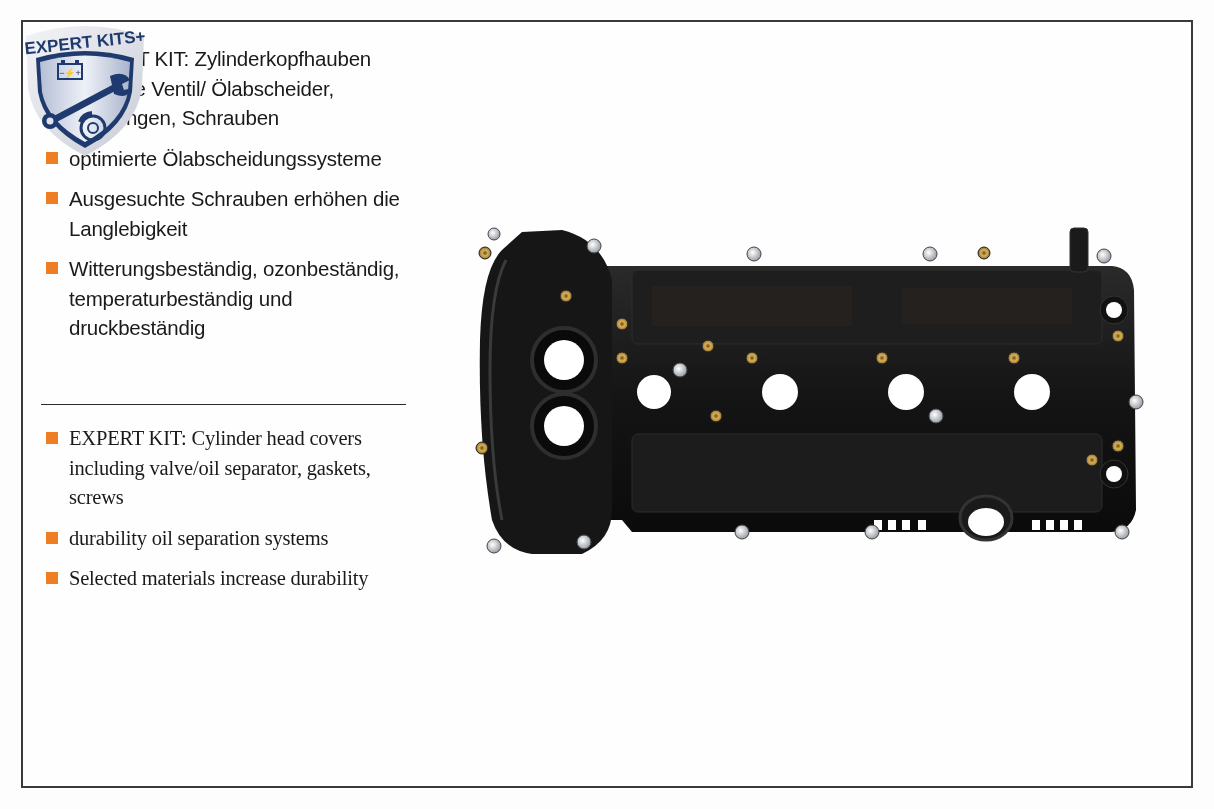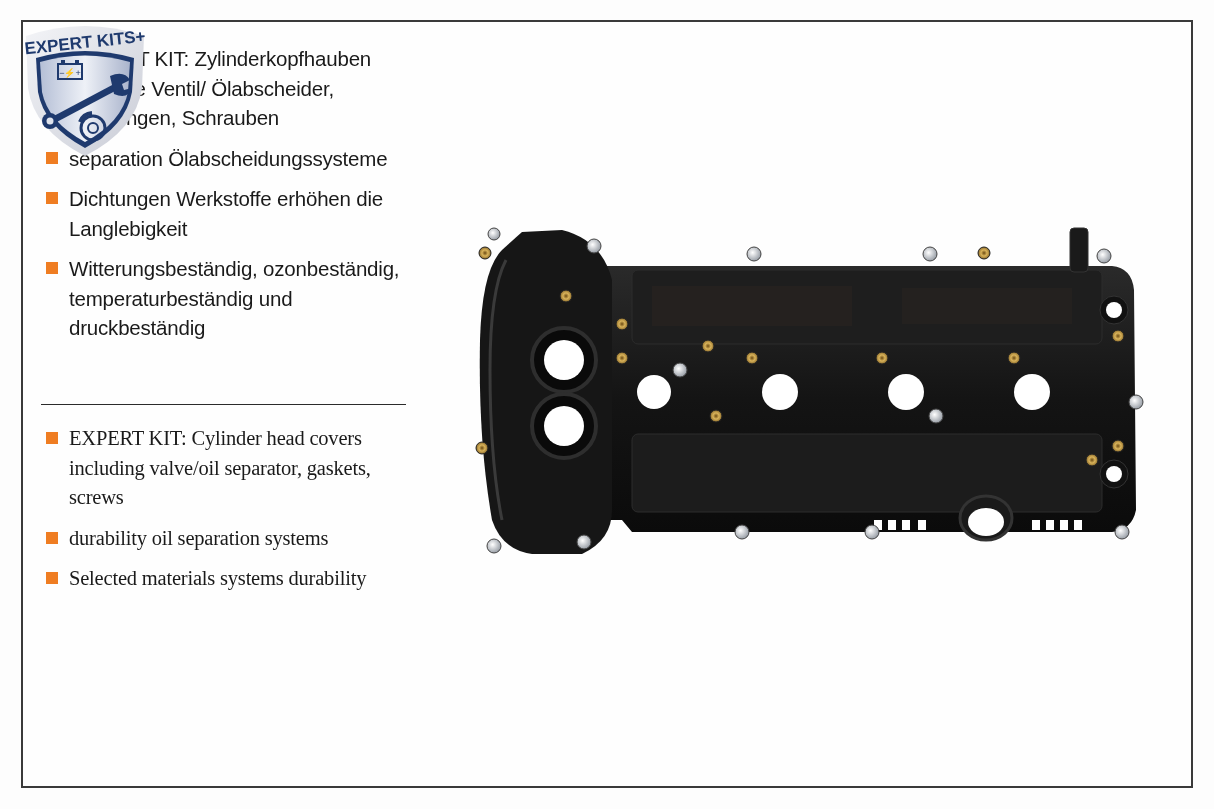--- a/index.html
+++ b/index.html
@@ -89,25 +89,25 @@
 <div class="frame"></div>
 
 <div class="text-col">
   <ul class="bullet-list">
     <li class="bullet">
       <span class="sq"></span>
       <span>EXPERT KIT: Zylinderkopfhauben inklusive Ventil/ Ölabscheider, Dichtungen, Schrauben</span>
     </li>
     <li class="bullet">
       <span class="sq"></span>
-      <span>separation Ölabscheidungssysteme</span>
-    </li>
-    <li class="bullet">
-      <span class="sq"></span>
-      <span>Dichtungen Werkstoffe erhöhen die Langlebigkeit</span>
+      <span>optimierte Ölabscheidungssysteme</span>
+    </li>
+    <li class="bullet">
+      <span class="sq"></span>
+      <span>Ausgesuchte Schrauben erhöhen die Langlebigkeit</span>
     </li>
     <li class="bullet">
       <span class="sq"></span>
       <span>Witterungsbeständig, ozonbeständig, temperaturbeständig und druckbeständig</span>
     </li>
   </ul>
 </div>
 
 <div class="divider"></div>
 
@@ -116,21 +116,21 @@
     <li class="bullet">
       <span class="sq"></span>
       <span>EXPERT KIT: Cylinder head covers including valve/oil separator, gaskets, screws</span>
     </li>
     <li class="bullet">
       <span class="sq"></span>
       <span>durability oil separation systems</span>
     </li>
     <li class="bullet">
       <span class="sq"></span>
-      <span>Selected materials systems durability</span>
+      <span>Selected materials increase durability</span>
     </li>
   </ul>
 </div>
 
 <svg class="badge" viewBox="0 0 134 140" xmlns="http://www.w3.org/2000/svg">
   <defs>
     <linearGradient id="silv" x1="0" y1="0" x2="1" y2="1">
       <stop offset="0" stop-color="#f3f4f7"></stop>
       <stop offset="1" stop-color="#c9ccd6"></stop>
     </linearGradient>

